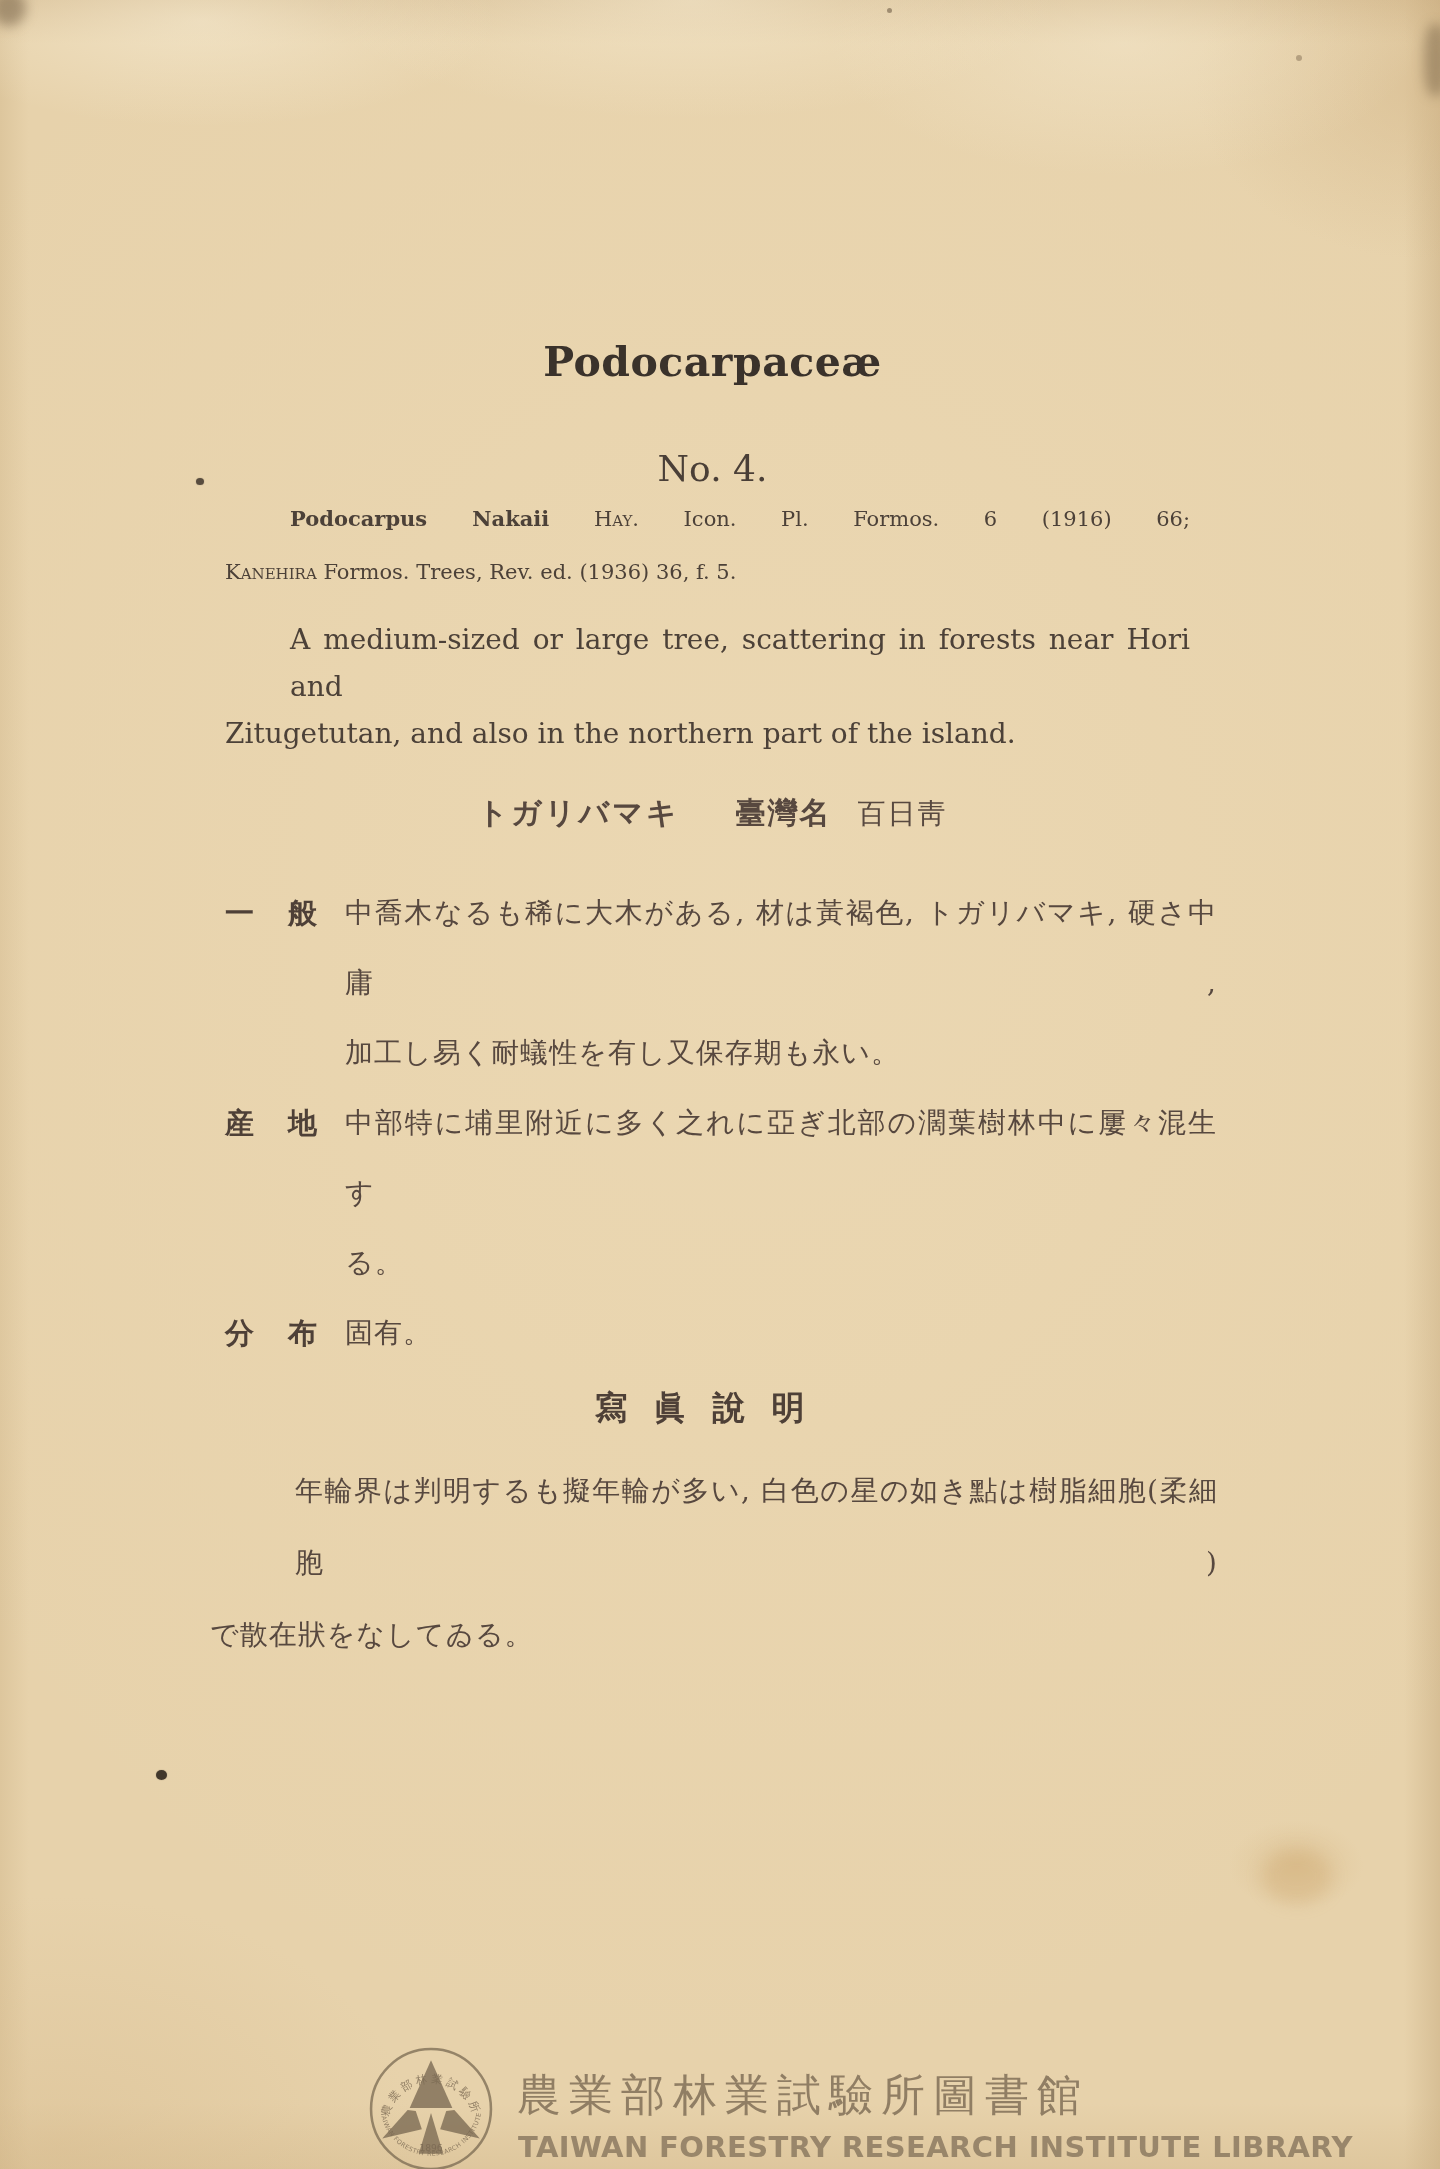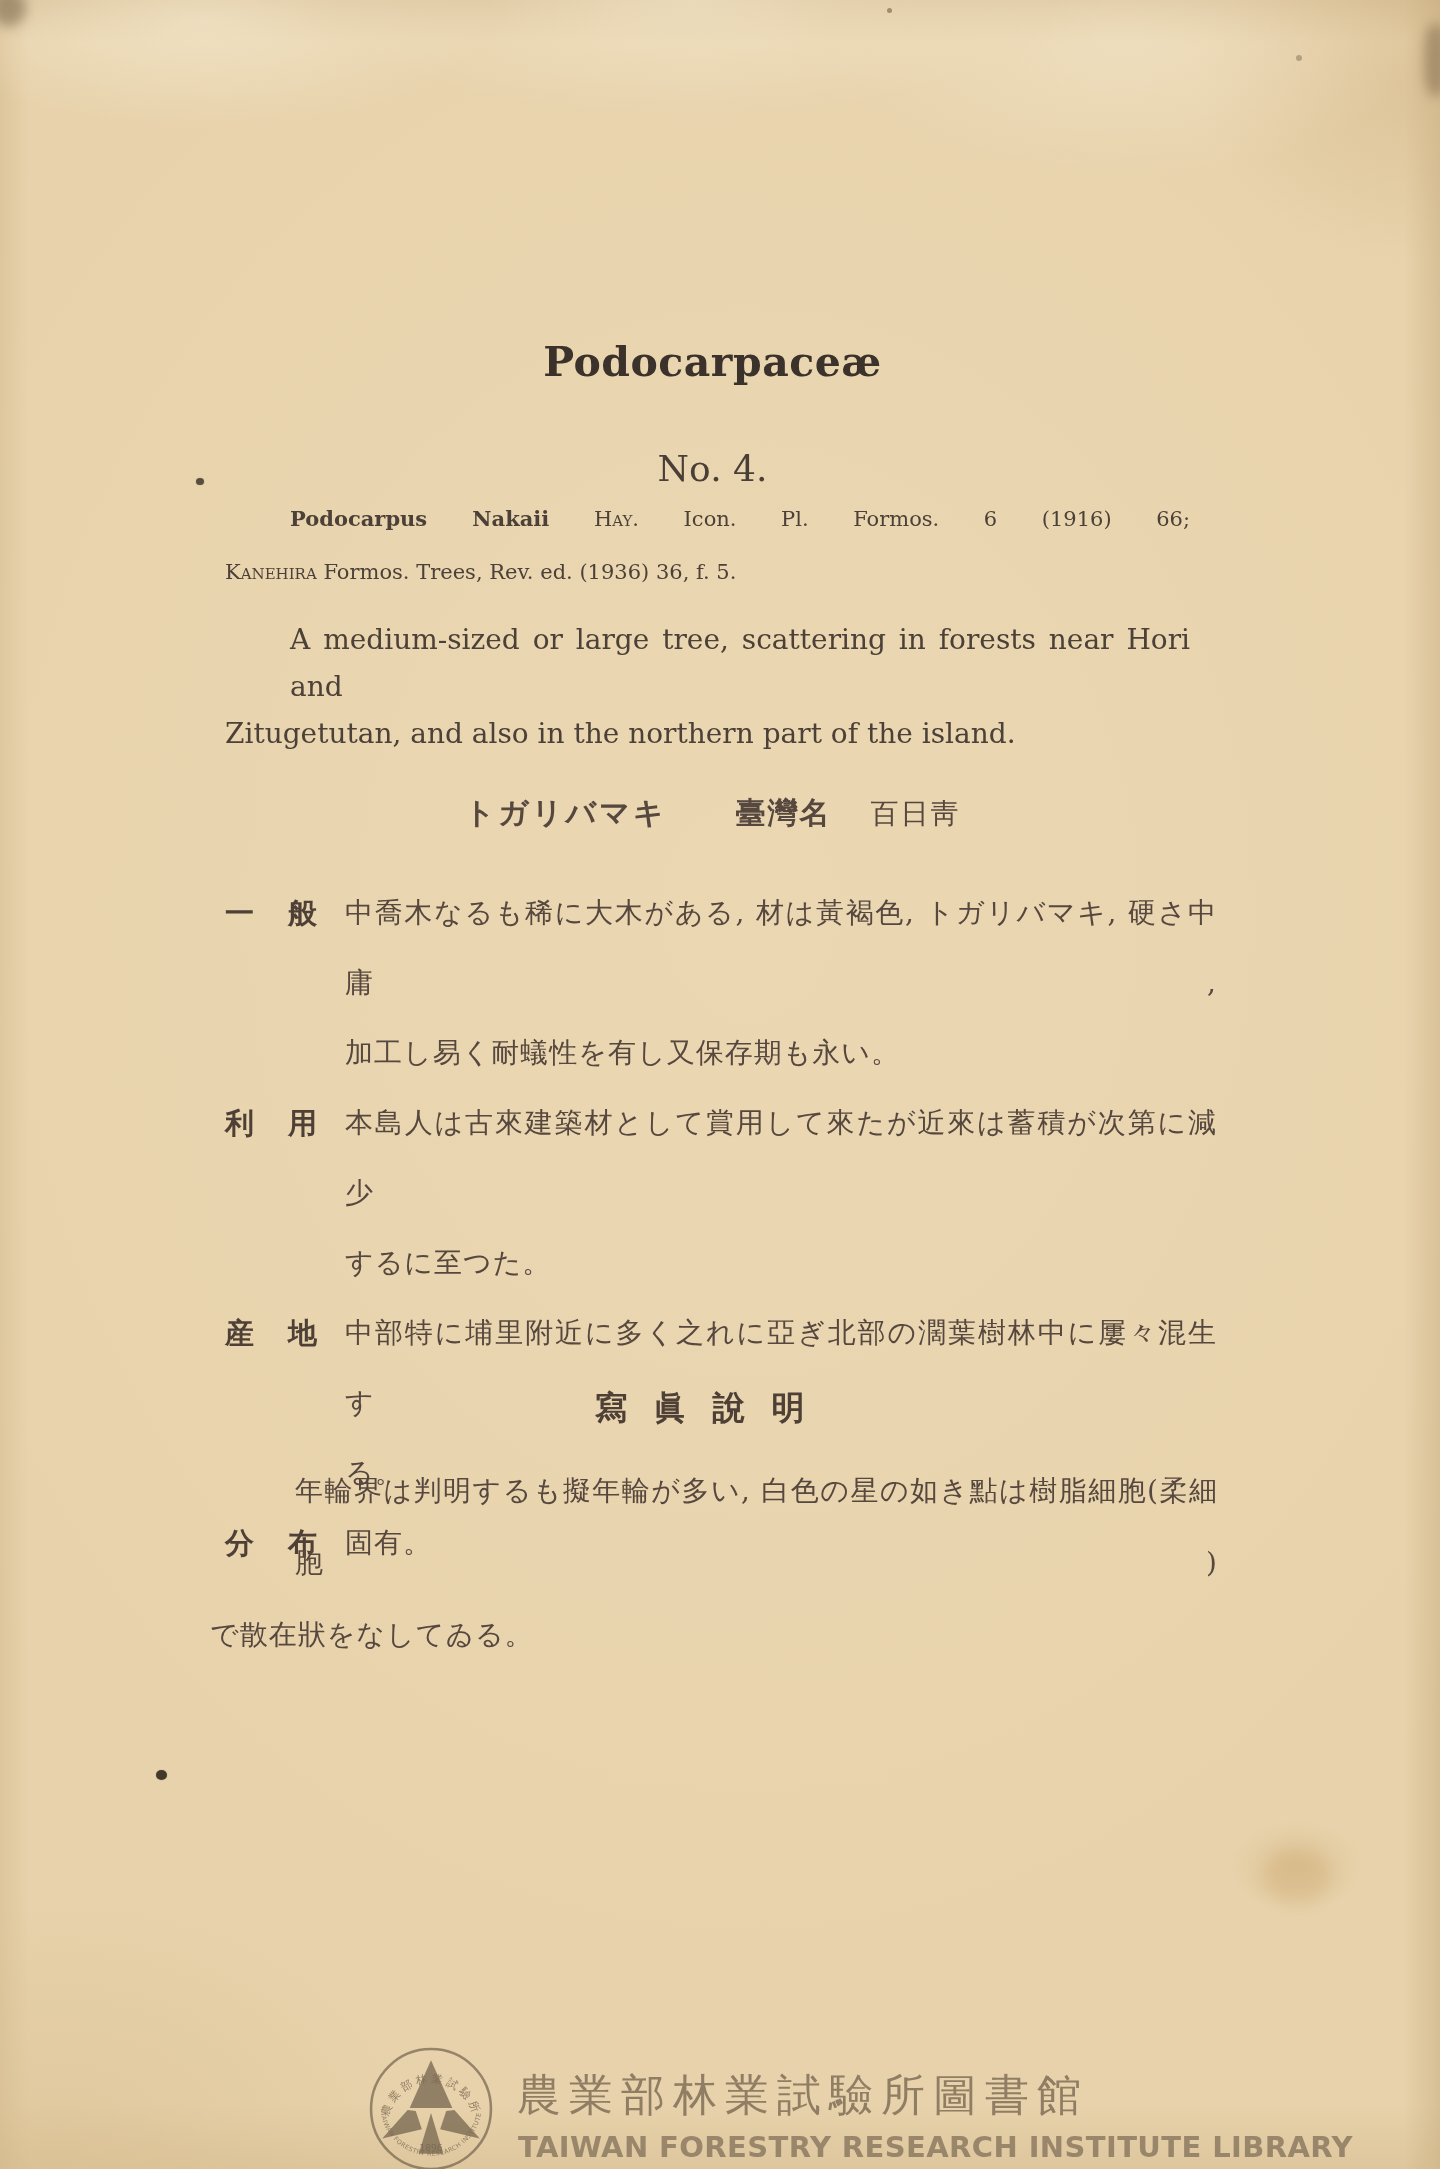--- a/index.html
+++ b/index.html
@@ -32,21 +32,21 @@
     font-size:36px;color:#4a3f37;
   }
   .citation{top:492px;left:225px;width:965px;font-size:21px;line-height:53px;color:#4c4138;}
   .desc{top:616px;left:225px;width:965px;font-size:28px;line-height:47px;color:#4c4138;}
   .indent{display:block;padding-left:65px;}
   .fill{text-align:justify;text-align-last:justify;}
   .sc{font-variant:small-caps;}
   .it{font-style:italic;}
   .b{font-weight:bold;}
   
-  .jp{color:#57483f;gap:13px;}
+  .jp{color:#57483f;}
   .jp-name-row{
     top:793px;left:210px;width:1005px;
     display:flex;justify-content:center;align-items:baseline;
     font-size:30px;
   }
   .jp-name-row .kana{font-weight:bold;letter-spacing:3px;}
   .jp-name-row .tw-label{font-weight:bold;margin-left:56px;letter-spacing:2px;}
   .jp-name-row .tw-name{margin-left:26px;font-size:28px;letter-spacing:2px;}
   .sections{top:878px;left:225px;width:992px;}
   .sec-row{display:flex;align-items:flex-start;}
@@ -116,27 +116,20 @@
 
 <div class="abs sections jp">
   <div class="sec-row">
     <div class="sec-label">一般</div>
     <div class="sec-body">
       <span class="jp-line fill">中喬木なるも稀に大木がある, 材は黃褐色, トガリバマキ, 硬さ中庸,</span>
       <span class="jp-line">加工し易く耐蟻性を有し又保存期も永い。</span>
     </div>
   </div>
   <div class="sec-row">
-    <div class="sec-label">利用</div>
-    <div class="sec-body">
-      <span class="jp-line fill">本島人は古來建築材として賞用して來たが近來は蓄積が次第に減少</span>
-      <span class="jp-line">するに至つた。</span>
-    </div>
-  </div>
-  <div class="sec-row">
     <div class="sec-label">産地</div>
     <div class="sec-body">
       <span class="jp-line fill">中部特に埔里附近に多く之れに亞ぎ北部の濶葉樹林中に屢々混生す</span>
       <span class="jp-line">る。</span>
     </div>
   </div>
   <div class="sec-row">
     <div class="sec-label">分布</div>
     <div class="sec-body">
       <span class="jp-line">固有。</span>

